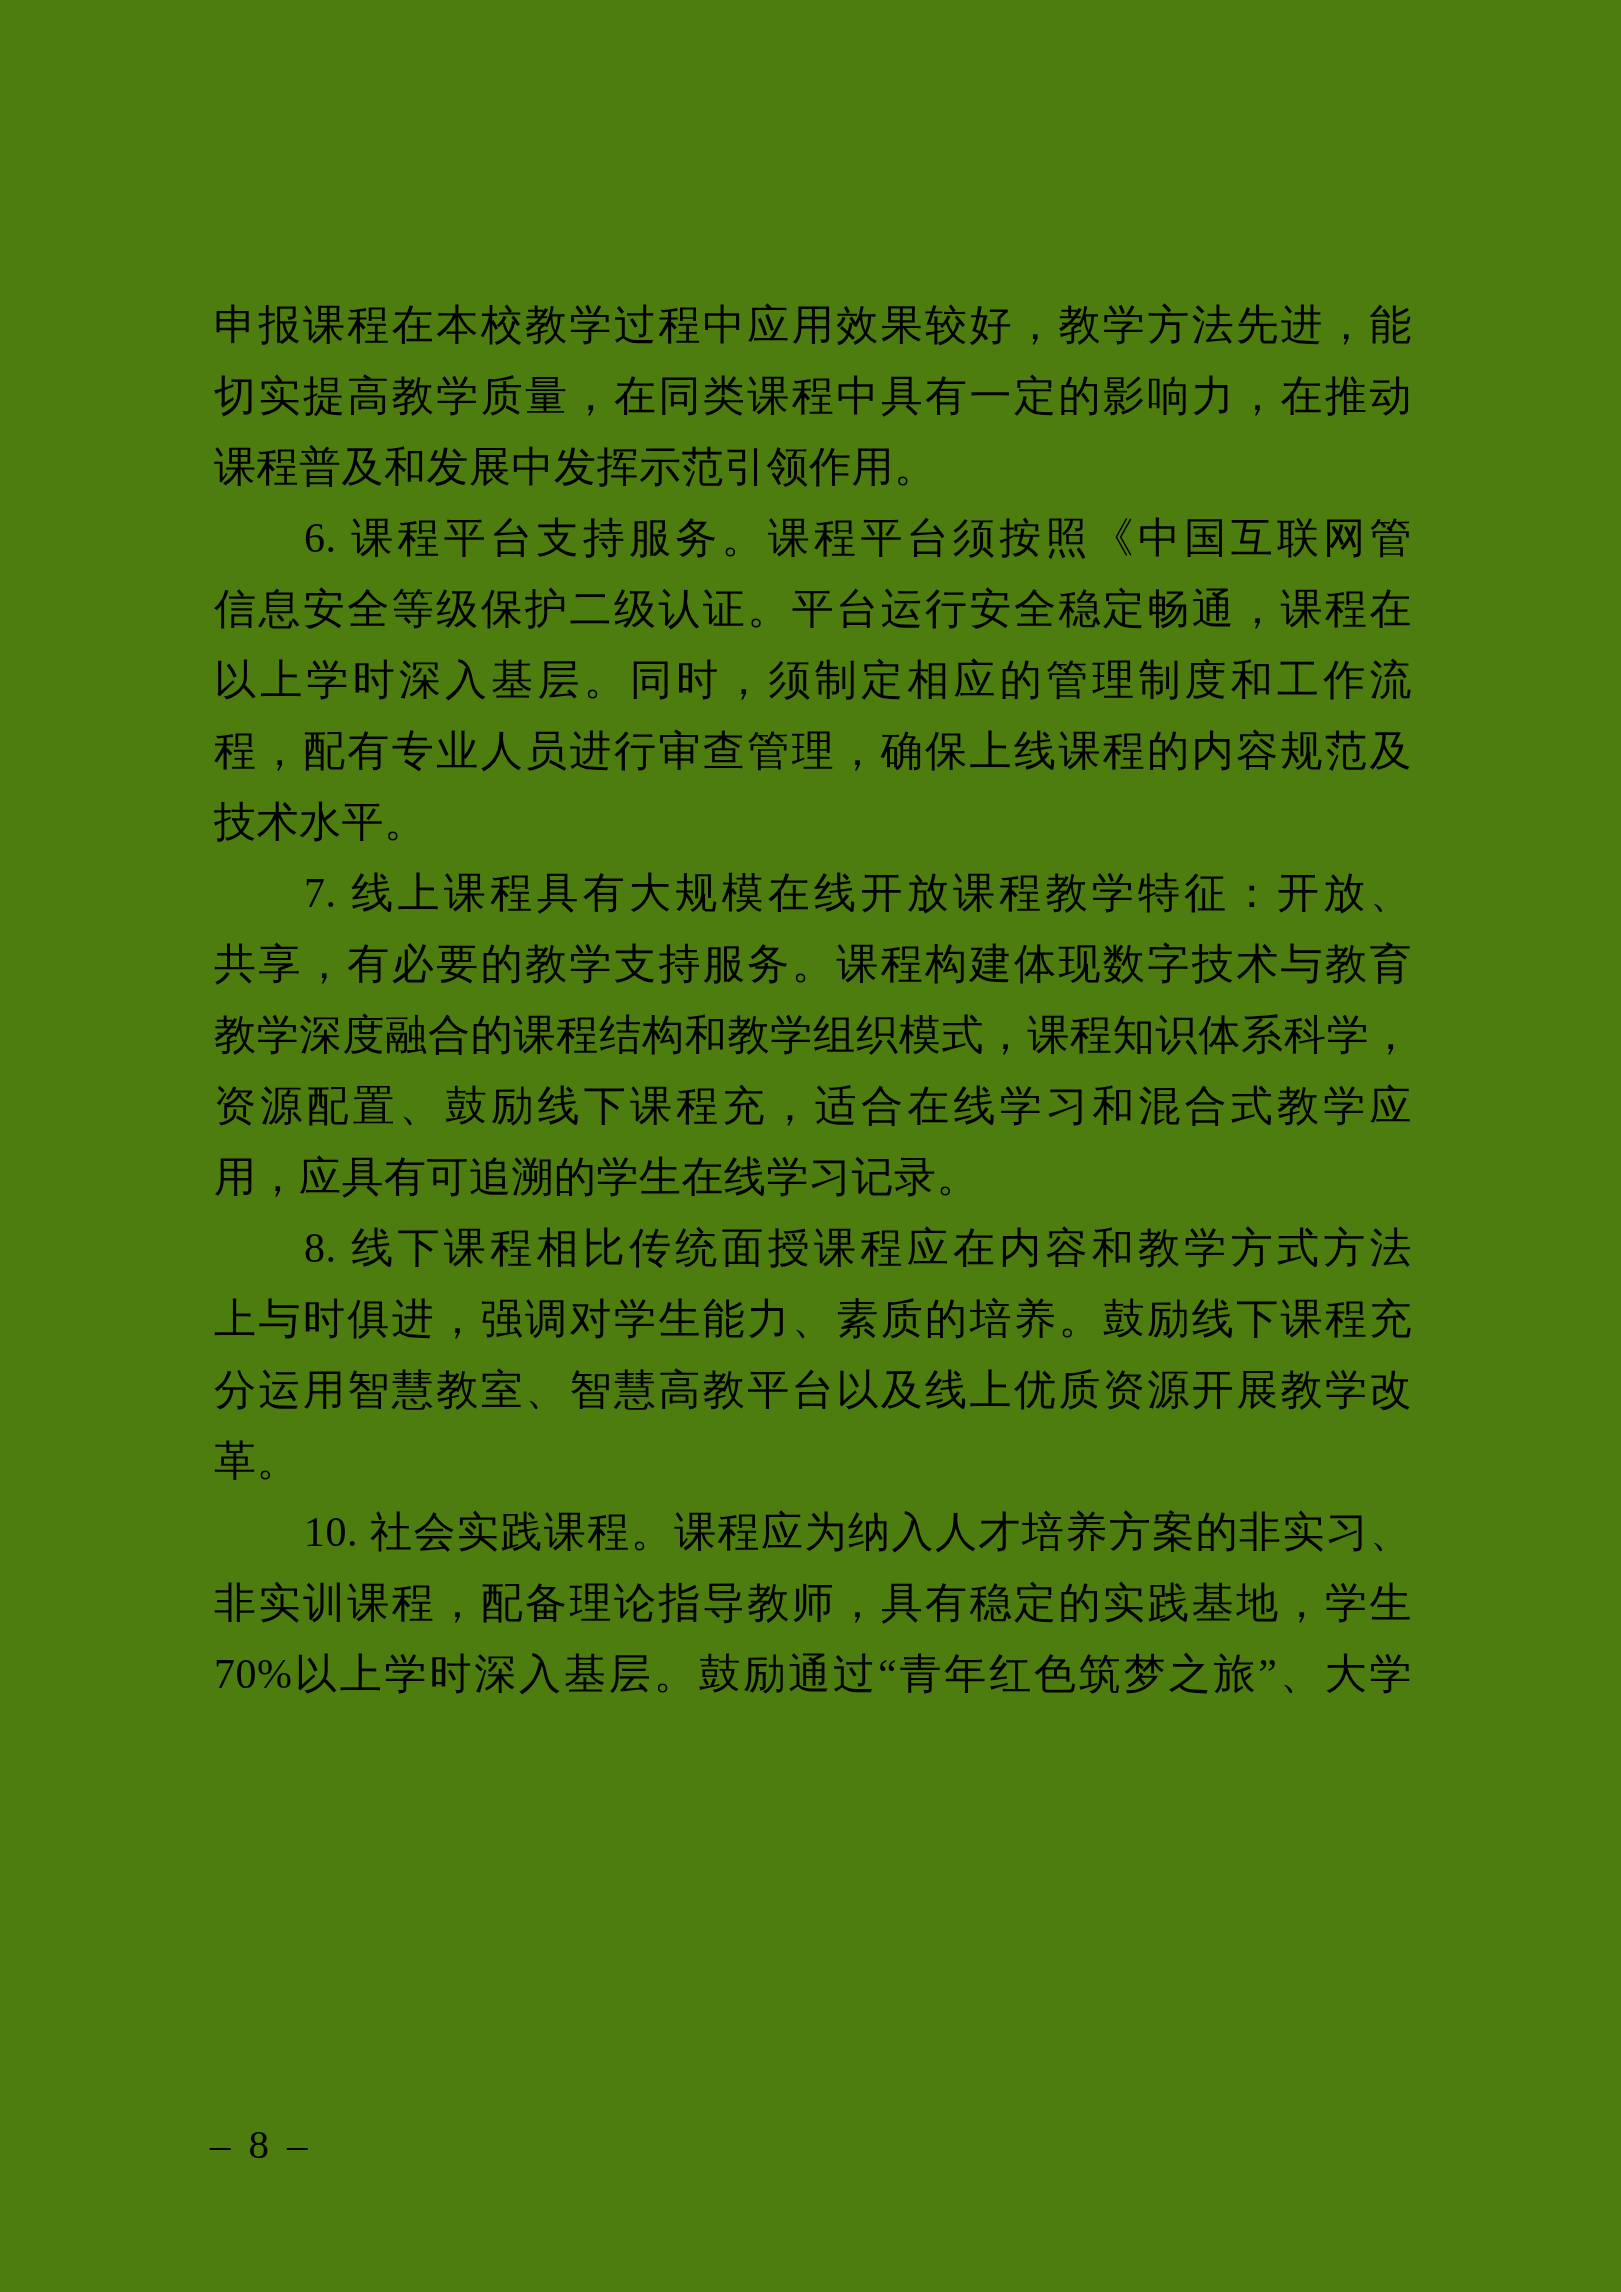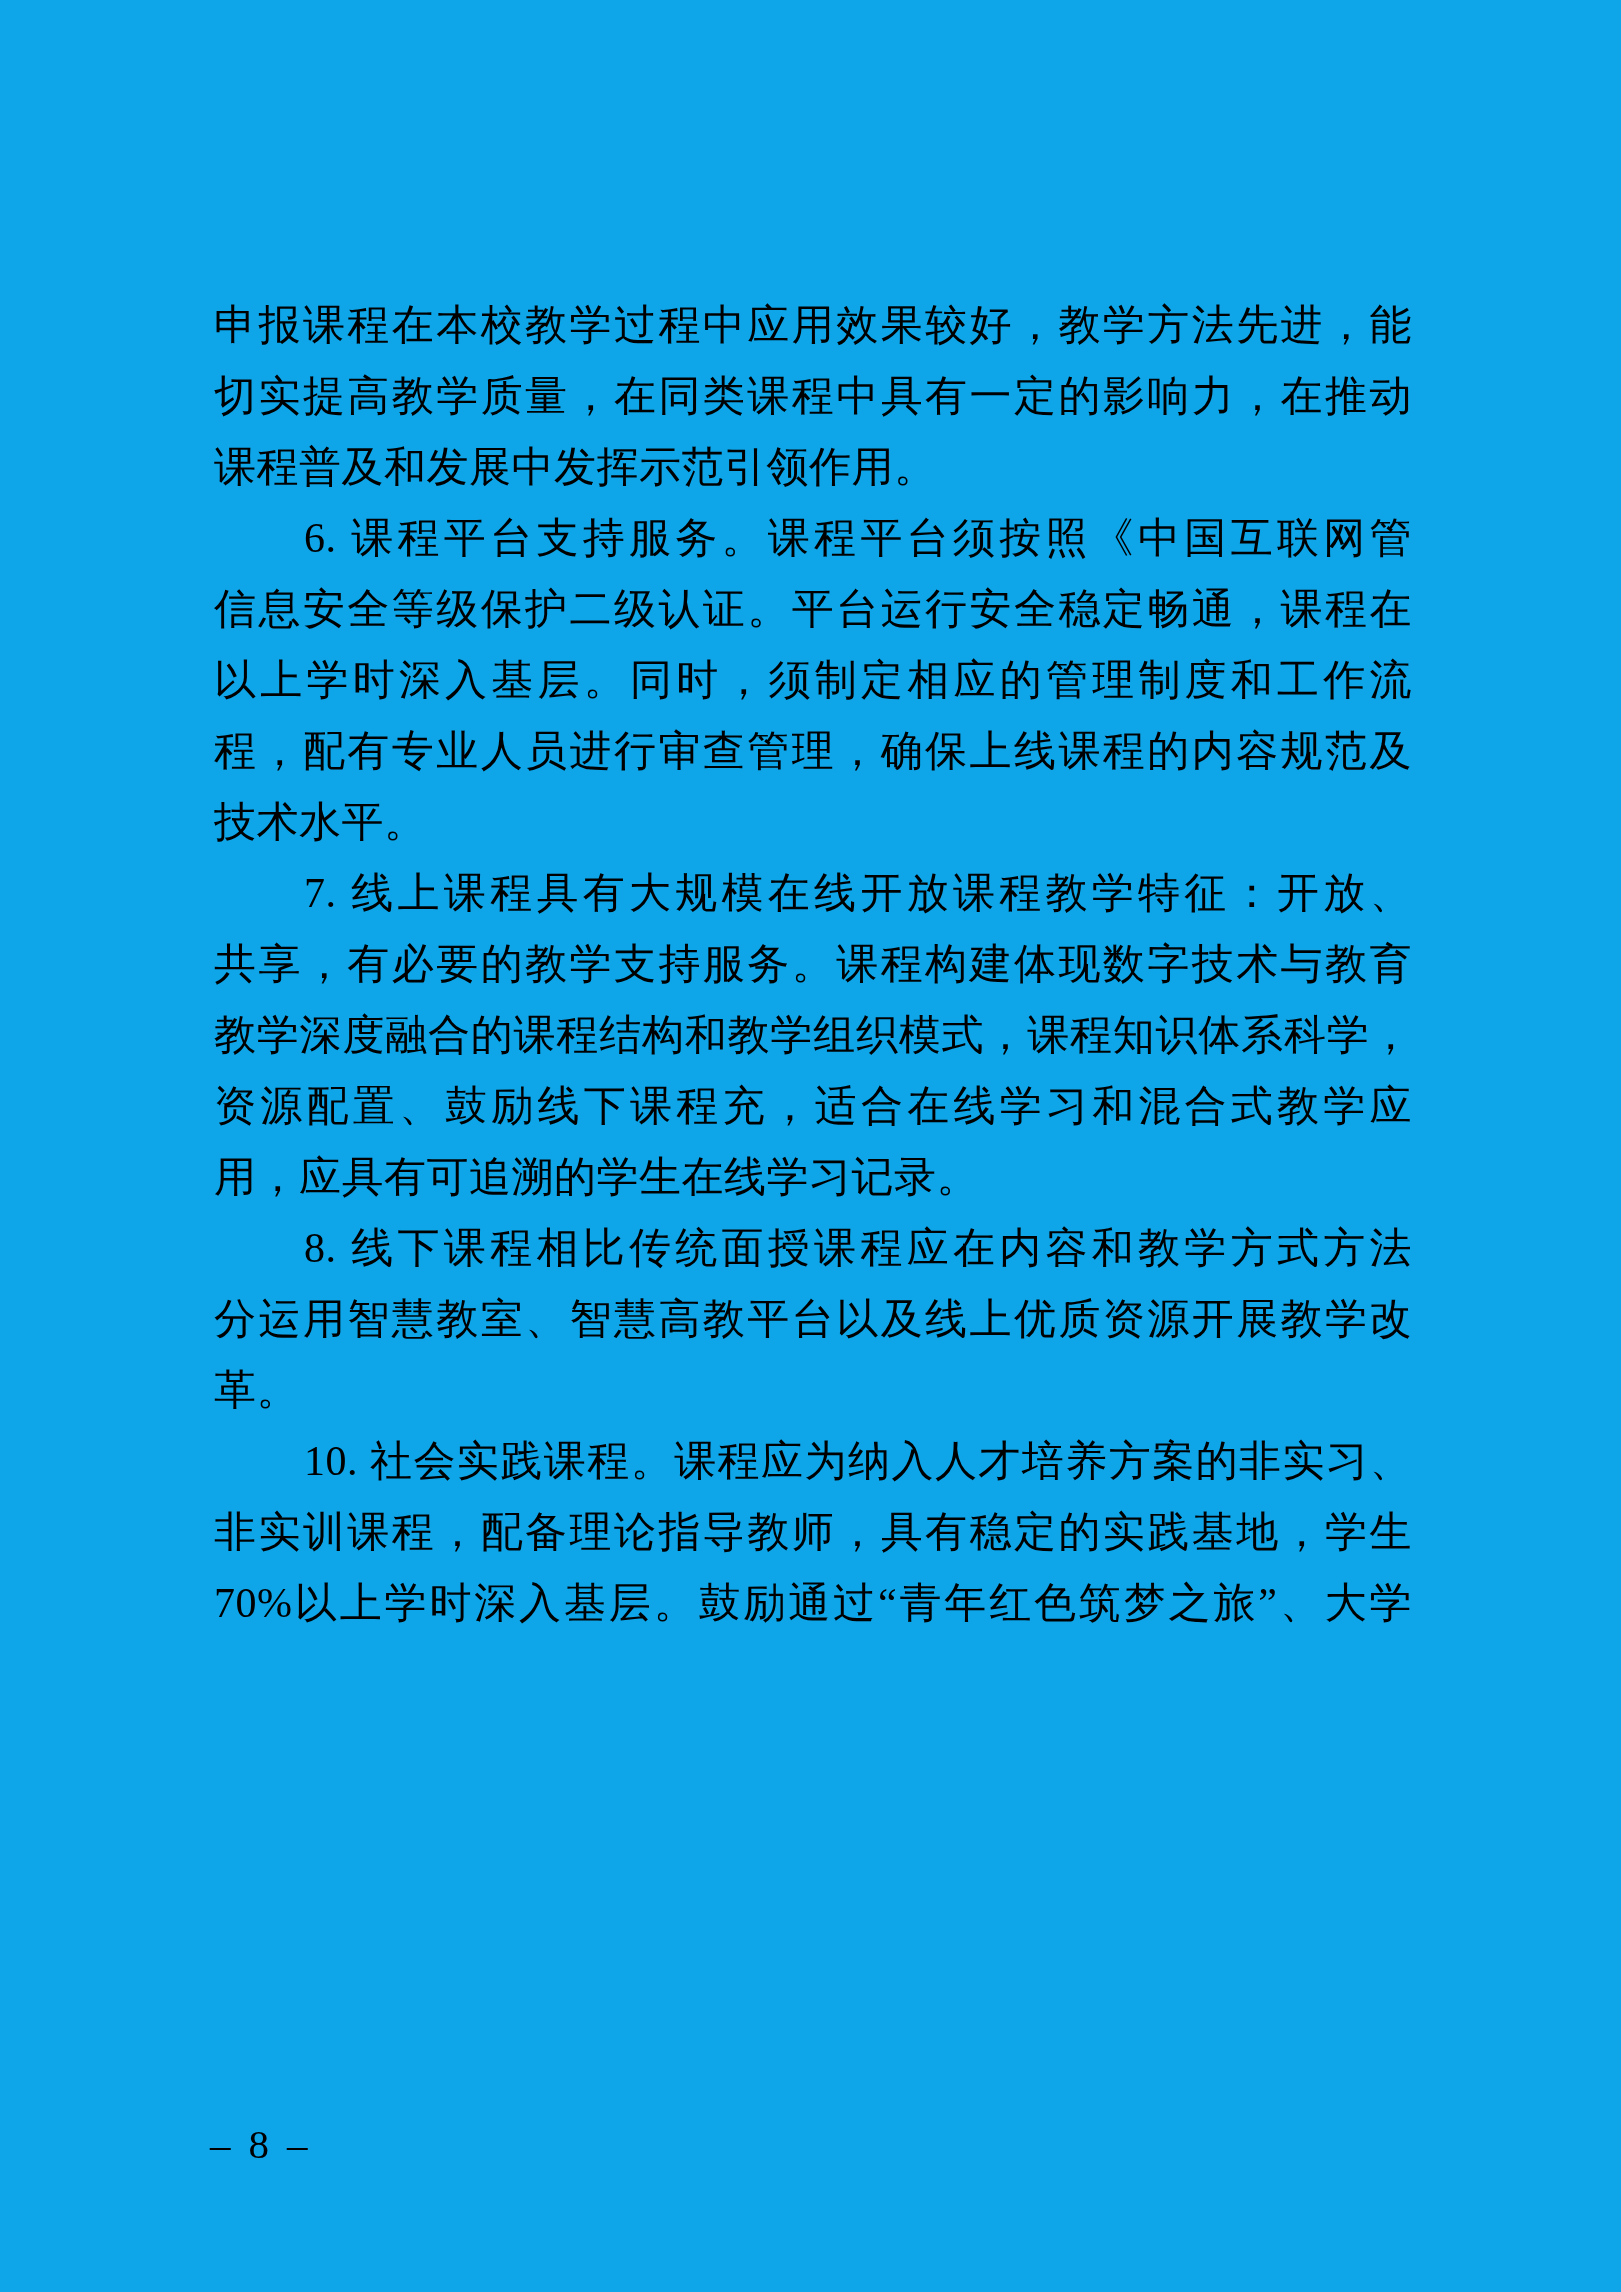--- a/index.html
+++ b/index.html
@@ -50,21 +50,21 @@
     top: 2120px;
     font-size: 41px;
     line-height: 49px;
     word-spacing: 7.8px;
     color: #000000;
   }
 </style>
 </head>
 <body>
 
-<div class="page" style="background: #0ea5e9; color: rgb(0, 0, 0);">
+<div class="page" style="background: #4d7c0f; color: rgb(0, 0, 0);">
   <div class="text-block" id="text-block">
       <div class="paragraph">
         <div class="line">申报课程在本校教学过程中应用效果较好，教学方法先进，能</div>
         <div class="line">切实提高教学质量，在同类课程中具有一定的影响力，在推动</div>
         <div class="line para-end">课程普及和发展中发挥示范引领作用。</div>
       </div>
       <div class="paragraph">
         <div class="line indent">6. 课程平台支持服务。课程平台须按照《中国互联网管</div>
         <div class="line">信息安全等级保护二级认证。平台运行安全稳定畅通，课程在</div>
         <div class="line">以上学时深入基层。同时，须制定相应的管理制度和工作流</div>
@@ -73,20 +73,21 @@
       </div>
       <div class="paragraph">
         <div class="line indent">7. 线上课程具有大规模在线开放课程教学特征：开放、</div>
         <div class="line">共享，有必要的教学支持服务。课程构建体现数字技术与教育</div>
         <div class="line">教学深度融合的课程结构和教学组织模式，课程知识体系科学，</div>
         <div class="line">资源配置、鼓励线下课程充，适合在线学习和混合式教学应</div>
         <div class="line para-end">用，应具有可追溯的学生在线学习记录。</div>
       </div>
       <div class="paragraph">
         <div class="line indent">8. 线下课程相比传统面授课程应在内容和教学方式方法</div>
+        <div class="line">上与时俱进，强调对学生能力、素质的培养。鼓励线下课程充</div>
         <div class="line">分运用智慧教室、智慧高教平台以及线上优质资源开展教学改</div>
         <div class="line para-end">革。</div>
       </div>
       <div class="paragraph">
         <div class="line indent">10. 社会实践课程。课程应为纳入人才培养方案的非实习、</div>
         <div class="line">非实训课程，配备理论指导教师，具有稳定的实践基地，学生</div>
         <div class="line">70%以上学时深入基层。鼓励通过“青年红色筑梦之旅”、大学</div>
       </div>
     </div>
   <div class="page-number">– 8 –</div>

